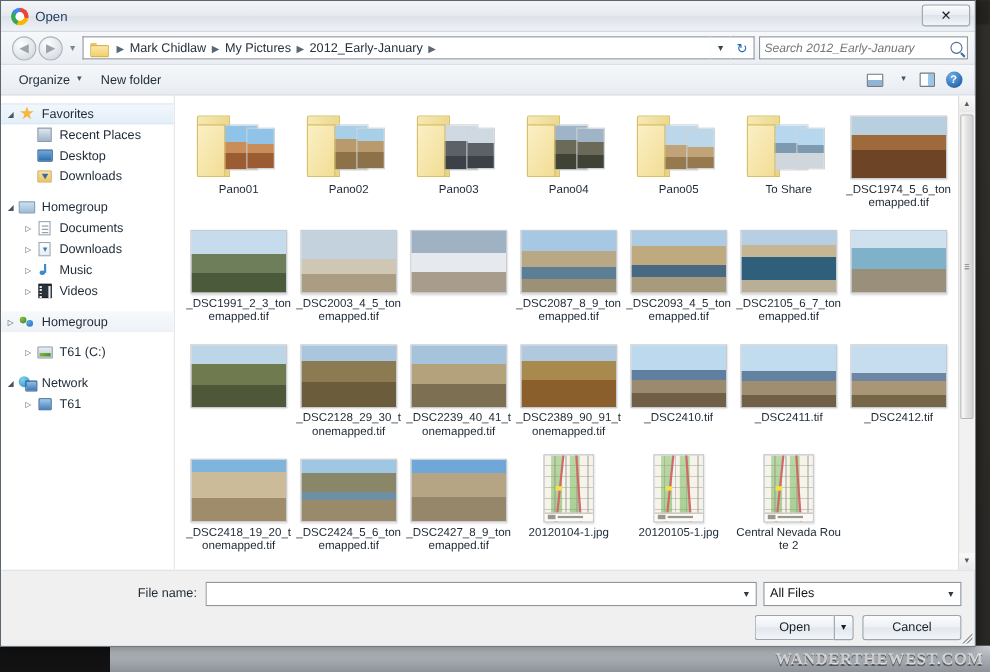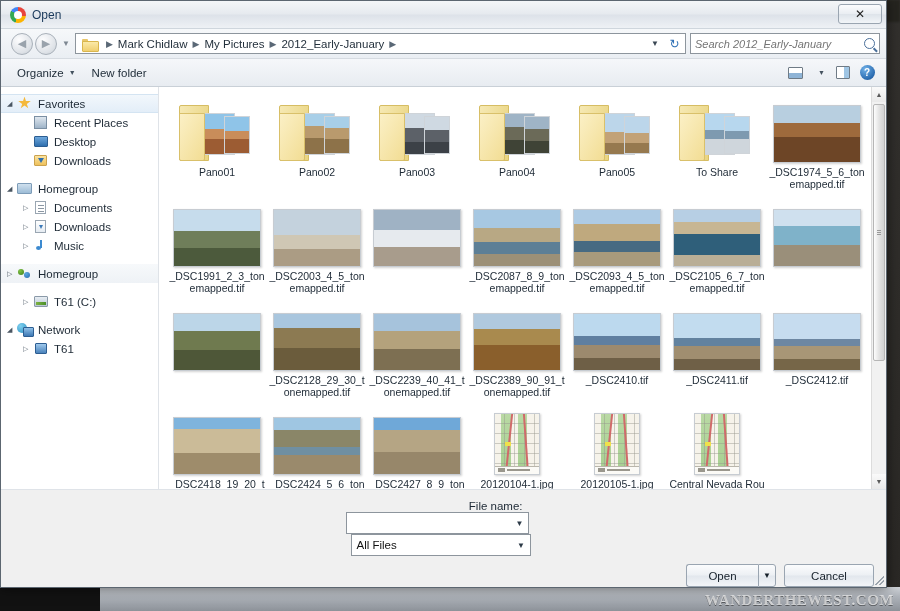--- a/index.html
+++ b/index.html
@@ -376,21 +376,21 @@
     margin-top: -2.5px;
     background: repeating-linear-gradient(180deg,#9a9a9a 0 1px,transparent 1px 2px);
   }
 
   
   #footer {
     flex: 0 0 69px; background: #f0f0f0;
     border-top: 1px solid #dfe3e8; padding: 10px 12px 0 0;
     position: relative;
   }
-  .foot-row { display: flex; align-items: center; flex-direction: column; }
+  .foot-row { display: flex; align-items: center; }
   #fname-label {
     width: 186px; text-align: right; padding-right: 8px;
     font-size: 11.5px; color: #1d2935;
   }
   #fname-combo {
     flex: 1 1 auto; height: 22px; background: #ffffff;
     border: 1px solid #8d959d; display: flex; align-items: center;
   }
   #fname-combo input {
     flex: 1 1 auto; height: 100%; border: none; outline: none; padding: 0 5px;
@@ -543,20 +543,27 @@
           </span>
           <span>Downloads</span>
         </div>
         <div class="nav-row indent">
           <span class="tri">▷</span>
           <span class="nav-ico">
             <i class="ic-music"></i>
           </span>
           <span>Music</span>
         </div>
+        <div class="nav-row indent">
+          <span class="tri">▷</span>
+          <span class="nav-ico">
+            <i class="ic-vid"></i>
+          </span>
+          <span>Videos</span>
+        </div>
         <div class="nav-gap"></div>
         <div class="nav-row header hoverish">
           <span class="tri open">▷</span>
           <span class="nav-ico">
             <i class="ic-home"></i>
           </span>
           <span>Homegroup</span>
         </div>
         <div class="nav-gap"></div>
         <div class="nav-row indent">

